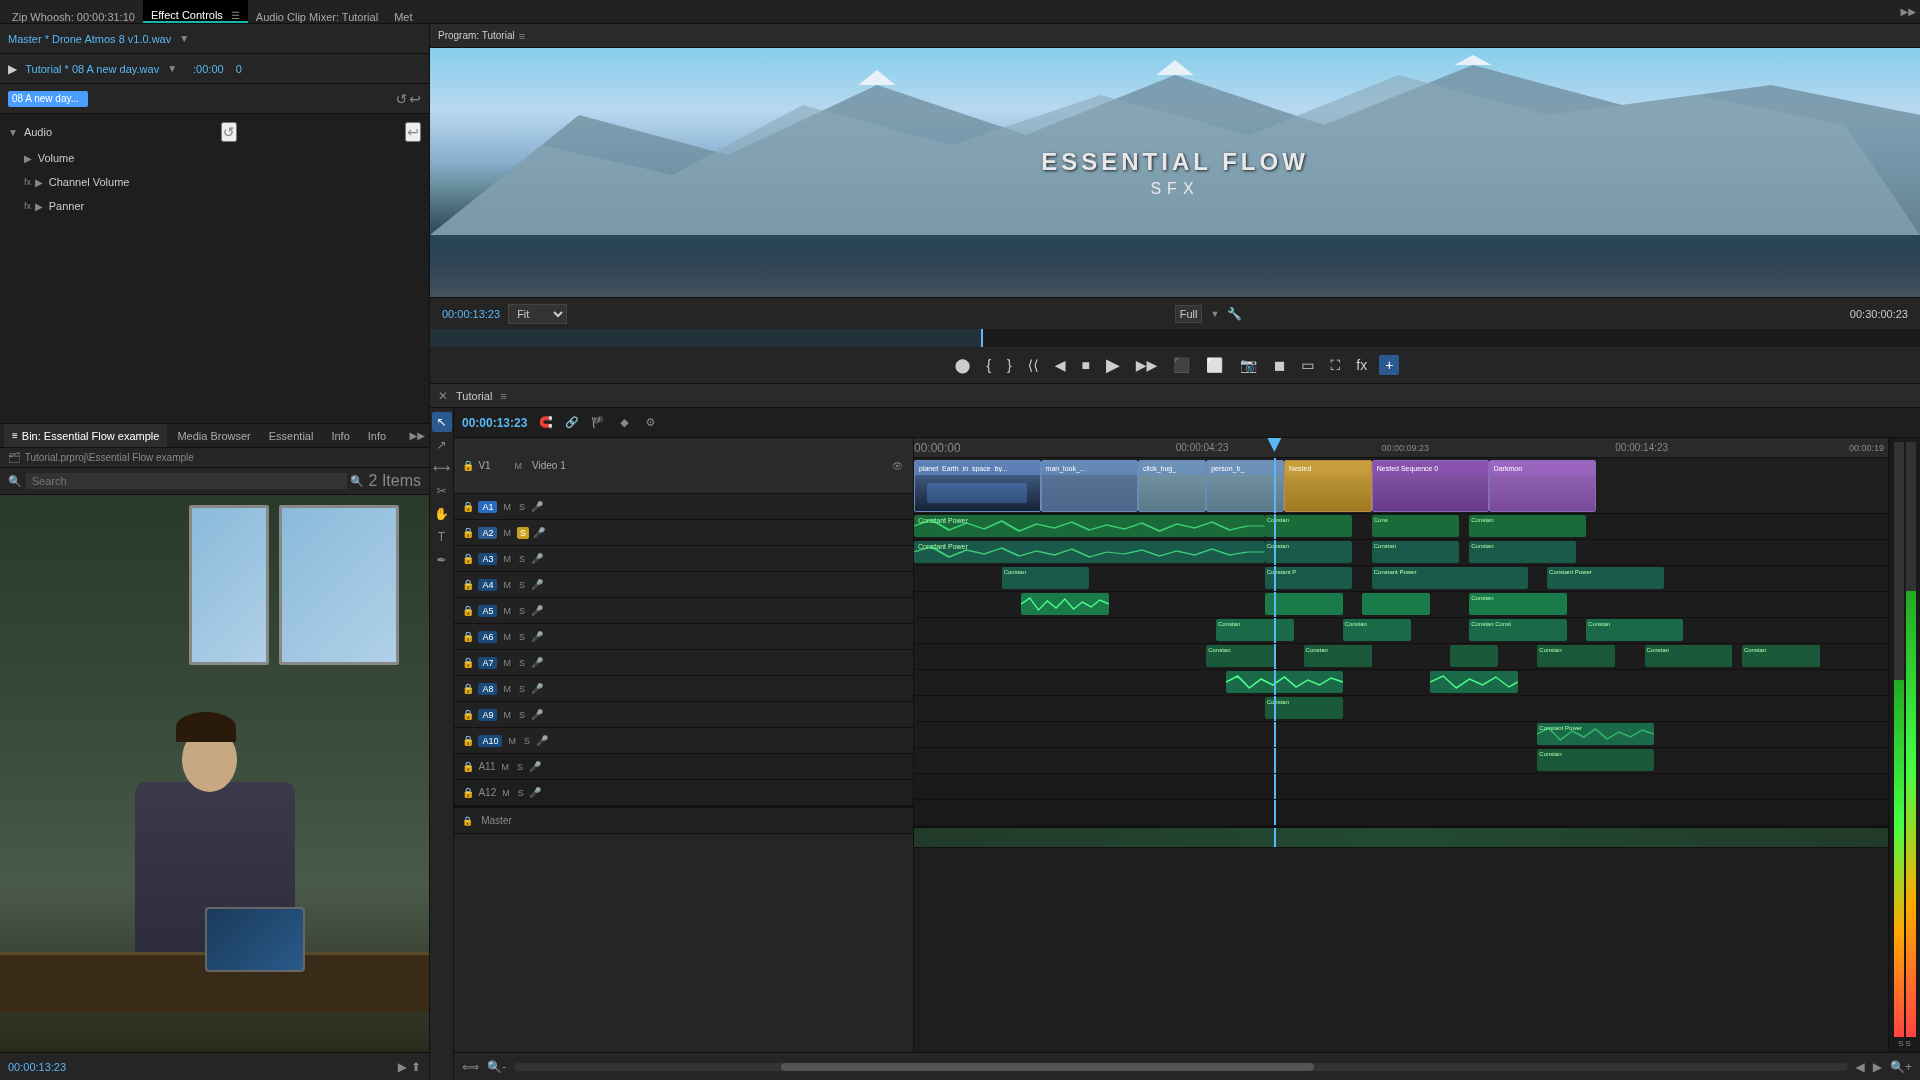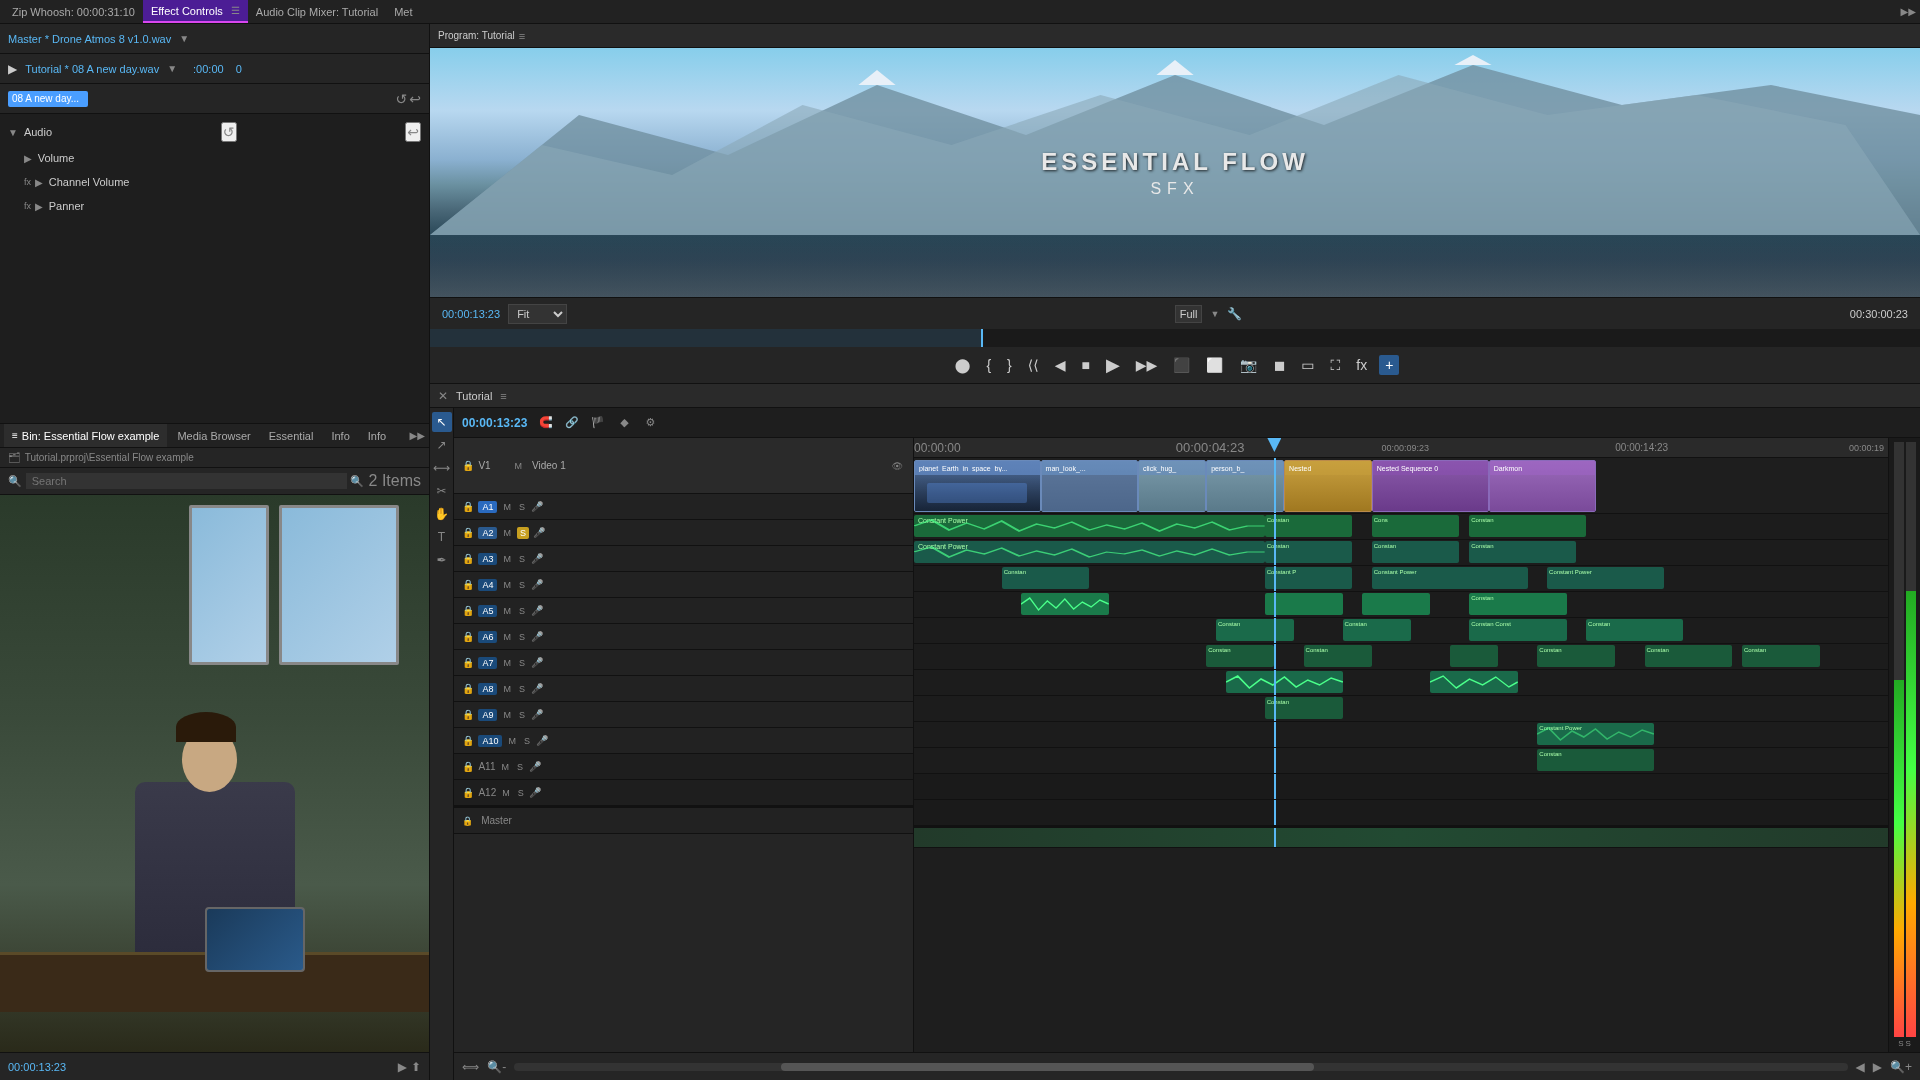--- a/index.html
+++ b/index.html
@@ -17,32 +17,32 @@
     .top-tabs {
       display: flex;
       align-items: center;
       background: #222;
       height: 24px;
       border-bottom: 1px solid #111;
       padding: 0 4px;
     }
     .top-tab {
       display: flex;
-      align-items: center;
+      align-items: flex-end;
       padding: 0 8px;
       height: 100%;
       color: #aaa;
       font-size: 11px;
       cursor: pointer;
       gap: 4px;
     }
     .top-tab.active {
-      background: #4c1d95;
+      background: #000000;
       color: #fff;
-      border-bottom: 2px solid #d946ef;
+      border-bottom: 2px solid #14b8a6;
     }
     .tab-expand { color: #888; font-size: 10px; margin-left: auto; cursor: pointer; }
 
     
     .main-layout {
       display: flex;
       height: calc(1080px - 24px);
     }
 
     
@@ -874,21 +874,21 @@
               <div class="tl-track-header audio-track" style="border-top:2px solid #111;height:28px;">
                 <span style="font-size:9px;color:#888;">🔒</span>
                 <span style="font-size:10px;color:#888;margin-left:4px;">Master</span>
               </div>
             </div>
 
             <div class="tracks-area">
 
               <div class="tl-ruler">
                 <span style="position:absolute;left:0;font-size:12px;color:#888;">00:00:00</span>
-                <span style="position:absolute;left:24%;font-size:13px;color:#888;padding-left:28px;">00:00:04:23</span>
+                <span style="position:absolute;left:24%;font-size:10px;color:#888;padding-left:28px;">00:00:04:23</span>
                 <span style="position:absolute;left:48%;font-size:9px;color:#888;">00:00:09:23</span>
                 <span style="position:absolute;left:72%;font-size:10px;color:#888;">00:00:14:23</span>
                 <span style="position:absolute;left:96%;font-size:9px;color:#888;">00:00:19</span>
 
                 <div style="position:absolute;left:37%;top:0;width:14px;height:14px;background:#59b8f5;clip-path:polygon(50% 100%, 0% 0%, 100% 0%);transform:translateX(-50%);"></div>
               </div>
 
               <div class="tl-video-track-content">
 
                 <div class="video-clip clip-blue-gray" style="left:0%;width:13%;">

